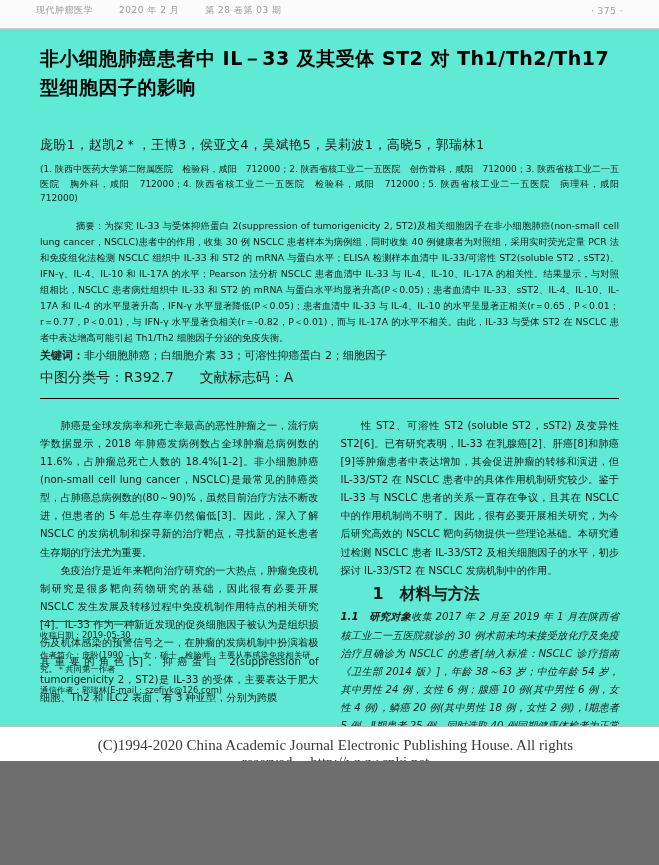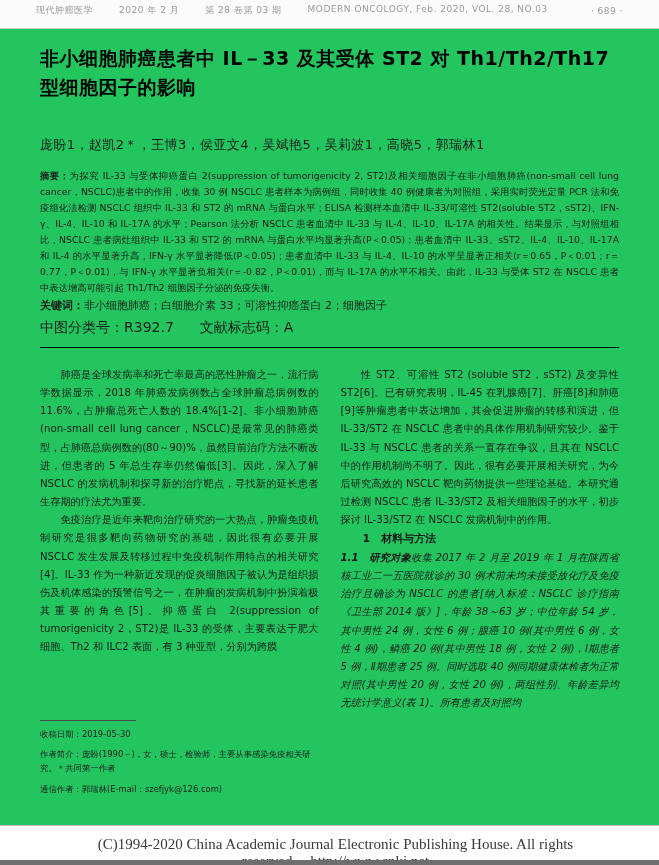--- a/index.html
+++ b/index.html
@@ -3,22 +3,22 @@
 <meta charset="utf-8">
 <style>
   html, body {
     margin: 0;
     padding: 0;
     background: #6e6e6e;
   }
   .page {
     position: relative;
     width: 659px;
-    height: 860px;
-    background: #22c55e;
+    height: 761px;
+    background: #5eead4;
     font-family: "DejaVu Sans", sans-serif;
     color: #1a1a1a;
     overflow: hidden;
     box-sizing: border-box;
   }
   .header-band {
     position: absolute;
     top: 0; left: 0; right: 0;
     height: 28px;
     border-bottom: 1px solid #cfcfcf;
@@ -69,21 +69,21 @@
     color: #1a1a1a;
   }
 
   .abstract {
     margin-top: 12px;
     font-size: 9.3px;
     line-height: 1.72;
     text-align: justify;
     text-justify: inter-ideograph;
   }
-  .abstract .lead { font-weight: bold; }
+  .abstract .lead { font-weight: normal; margin-left: 36px; }
   .meta-line {
     font-size: 11px;
     line-height: 1.75;
     text-align: justify;
   }
   .meta-line .lead { font-weight: bold; }
   .meta-row {
     display: flex;
     gap: 26px;
     font-size: 14px;
@@ -105,21 +105,21 @@
     font-size: 10.2px;
     line-height: 1.78;
     text-align: justify;
     text-justify: inter-ideograph;
   }
   .col p { margin: 0; text-indent: 2em; }
   .col p.noindent { text-indent: 0; font-style: italic; }
   .sec-h {
     margin: 9px 0 2px 0;
     font-weight: bold;
-    font-size: 11px;
+    font-size: 16px;
     text-indent: 0;
   }
   .sub-h { font-weight: bold; }
 
   .footnotes {
     position: absolute;
     left: 40px;
     width: 280px;
     bottom: 62px;
     font-size: 8.4px;
@@ -155,32 +155,32 @@
 <body>
 
 <div class="page">
 
   <div class="header-band">
     <div class="header-inner">
       <div class="header-left">
         <span>现代肿瘤医学</span>
         <span>2020 年 2 月</span>
         <span>第 28 卷第 03 期</span>
-        <span>MODERN ONCOLOGY, Feb. 2020, VOL. 28, NO.03</span>
       </div>
-      <div class="header-right">· 689 ·</div>
+      <div class="header-right">· 375 ·</div>
     </div>
   </div>
 
   <div class="content">
 
     <h1 class="title">非小细胞肺癌患者中 IL－33 及其受体 ST2 对 Th1/Th2/Th17 型细胞因子的影响</h1>
 
     <div class="authors">庞盼1，赵凯2＊，王博3，侯亚文4，吴斌艳5，吴莉波1，高晓5，郭瑞林1</div>
 
+    <div class="affil">(1. 陕西中医药大学第二附属医院　检验科，咸阳　712000；2. 陕西省核工业二一五医院　创伤骨科，咸阳　712000；3. 陕西省核工业二一五医院　胸外科，咸阳　712000；4. 陕西省核工业二一五医院　检验科，咸阳　712000；5. 陕西省核工业二一五医院　病理科，咸阳　712000)</div>
 
     <div class="abstract">
       <span class="lead">摘要：</span><span>为探究 IL-33 与受体抑癌蛋白 2(suppression of tumorigenicity 2, ST2)及相关细胞因子在非小细胞肺癌(non-small cell lung cancer，NSCLC)患者中的作用，收集 30 例 NSCLC 患者样本为病例组，同时收集 40 例健康者为对照组，采用实时荧光定量 PCR 法和免疫组化法检测 NSCLC 组织中 IL-33 和 ST2 的 mRNA 与蛋白水平；ELISA 检测样本血清中 IL-33/可溶性 ST2(soluble ST2，sST2)、IFN-γ、IL-4、IL-10 和 IL-17A 的水平；Pearson 法分析 NSCLC 患者血清中 IL-33 与 IL-4、IL-10、IL-17A 的相关性。结果显示，与对照组相比，NSCLC 患者病灶组织中 IL-33 和 ST2 的 mRNA 与蛋白水平均显著升高(P＜0.05)；患者血清中 IL-33、sST2、IL-4、IL-10、IL-17A 和 IL-4 的水平显著升高，IFN-γ 水平显著降低(P＜0.05)；患者血清中 IL-33 与 IL-4、IL-10 的水平呈显著正相关(r＝0.65，P＜0.01；r＝0.77，P＜0.01)，与 IFN-γ 水平显著负相关(r＝-0.82，P＜0.01)，而与 IL-17A 的水平不相关。由此，IL-33 与受体 ST2 在 NSCLC 患者中表达增高可能引起 Th1/Th2 细胞因子分泌的免疫失衡。</span>
     </div>
 
     <div class="meta-line">
       <span class="lead">关键词：</span><span>非小细胞肺癌；白细胞介素 33；可溶性抑癌蛋白 2；细胞因子</span>
     </div>
 
     <div class="meta-row">
@@ -189,21 +189,21 @@
     </div>
 
     <hr class="rule">
 
     <div class="cols">
       <div class="col">
         <p>肺癌是全球发病率和死亡率最高的恶性肿瘤之一，流行病学数据显示，2018 年肺癌发病例数占全球肿瘤总病例数的 11.6%，占肿瘤总死亡人数的 18.4%[1-2]。非小细胞肺癌(non-small cell lung cancer，NSCLC)是最常见的肺癌类型，占肺癌总病例数的(80～90)%，虽然目前治疗方法不断改进，但患者的 5 年总生存率仍然偏低[3]。因此，深入了解 NSCLC 的发病机制和探寻新的治疗靶点，寻找新的延长患者生存期的疗法尤为重要。</p>
         <p>免疫治疗是近年来靶向治疗研究的一大热点，肿瘤免疫机制研究是很多靶向药物研究的基础，因此很有必要开展 NSCLC 发生发展及转移过程中免疫机制作用特点的相关研究[4]。IL-33 作为一种新近发现的促炎细胞因子被认为是组织损伤及机体感染的预警信号之一，在肿瘤的发病机制中扮演着极其重要的角色[5]。抑癌蛋白 2(suppression of tumorigenicity 2，ST2)是 IL-33 的受体，主要表达于肥大细胞、Th2 和 ILC2 表面，有 3 种亚型，分别为跨膜</p>
       </div>
       <div class="col">
-        <p>性 ST2、可溶性 ST2 (soluble ST2，sST2) 及变异性 ST2[6]。已有研究表明，IL-45 在乳腺癌[7]、肝癌[8]和肺癌[9]等肿瘤患者中表达增加，其会促进肿瘤的转移和演进，但 IL-33/ST2 在 NSCLC 患者中的具体作用机制研究较少。鉴于 IL-33 与 NSCLC 患者的关系一直存在争议，且其在 NSCLC 中的作用机制尚不明了。因此，很有必要开展相关研究，为今后研究高效的 NSCLC 靶向药物提供一些理论基础。本研究通过检测 NSCLC 患者 IL-33/ST2 及相关细胞因子的水平，初步探讨 IL-33/ST2 在 NSCLC 发病机制中的作用。</p>
+        <p>性 ST2、可溶性 ST2 (soluble ST2，sST2) 及变异性 ST2[6]。已有研究表明，IL-33 在乳腺癌[2]、肝癌[8]和肺癌[9]等肿瘤患者中表达增加，其会促进肿瘤的转移和演进，但 IL-33/ST2 在 NSCLC 患者中的具体作用机制研究较少。鉴于 IL-33 与 NSCLC 患者的关系一直存在争议，且其在 NSCLC 中的作用机制尚不明了。因此，很有必要开展相关研究，为今后研究高效的 NSCLC 靶向药物提供一些理论基础。本研究通过检测 NSCLC 患者 IL-33/ST2 及相关细胞因子的水平，初步探讨 IL-33/ST2 在 NSCLC 发病机制中的作用。</p>
         <p class="sec-h">1　材料与方法</p>
         <p class="noindent"><span class="sub-h">1.1　研究对象</span><span>收集 2017 年 2 月至 2019 年 1 月在陕西省核工业二一五医院就诊的 30 例术前未均未接受放化疗及免疫治疗且确诊为 NSCLC 的患者[纳入标准：NSCLC 诊疗指南《卫生部 2014 版》]，年龄 38～63 岁；中位年龄 54 岁，其中男性 24 例，女性 6 例；腺癌 10 例(其中男性 6 例，女性 4 例)，鳞癌 20 例(其中男性 18 例，女性 2 例)，Ⅰ期患者 5 例，Ⅱ期患者 25 例。同时选取 40 例同期健康体检者为正常对照(其中男性 20 例，女性 20 例)，两组性别、年龄差异均无统计学意义(表 1)。所有患者及对照均</span></p>
       </div>
     </div>
 
   </div>
 
   <div class="footnotes">
     <hr class="fn-rule">
     <p>收稿日期：2019-05-30</p>

